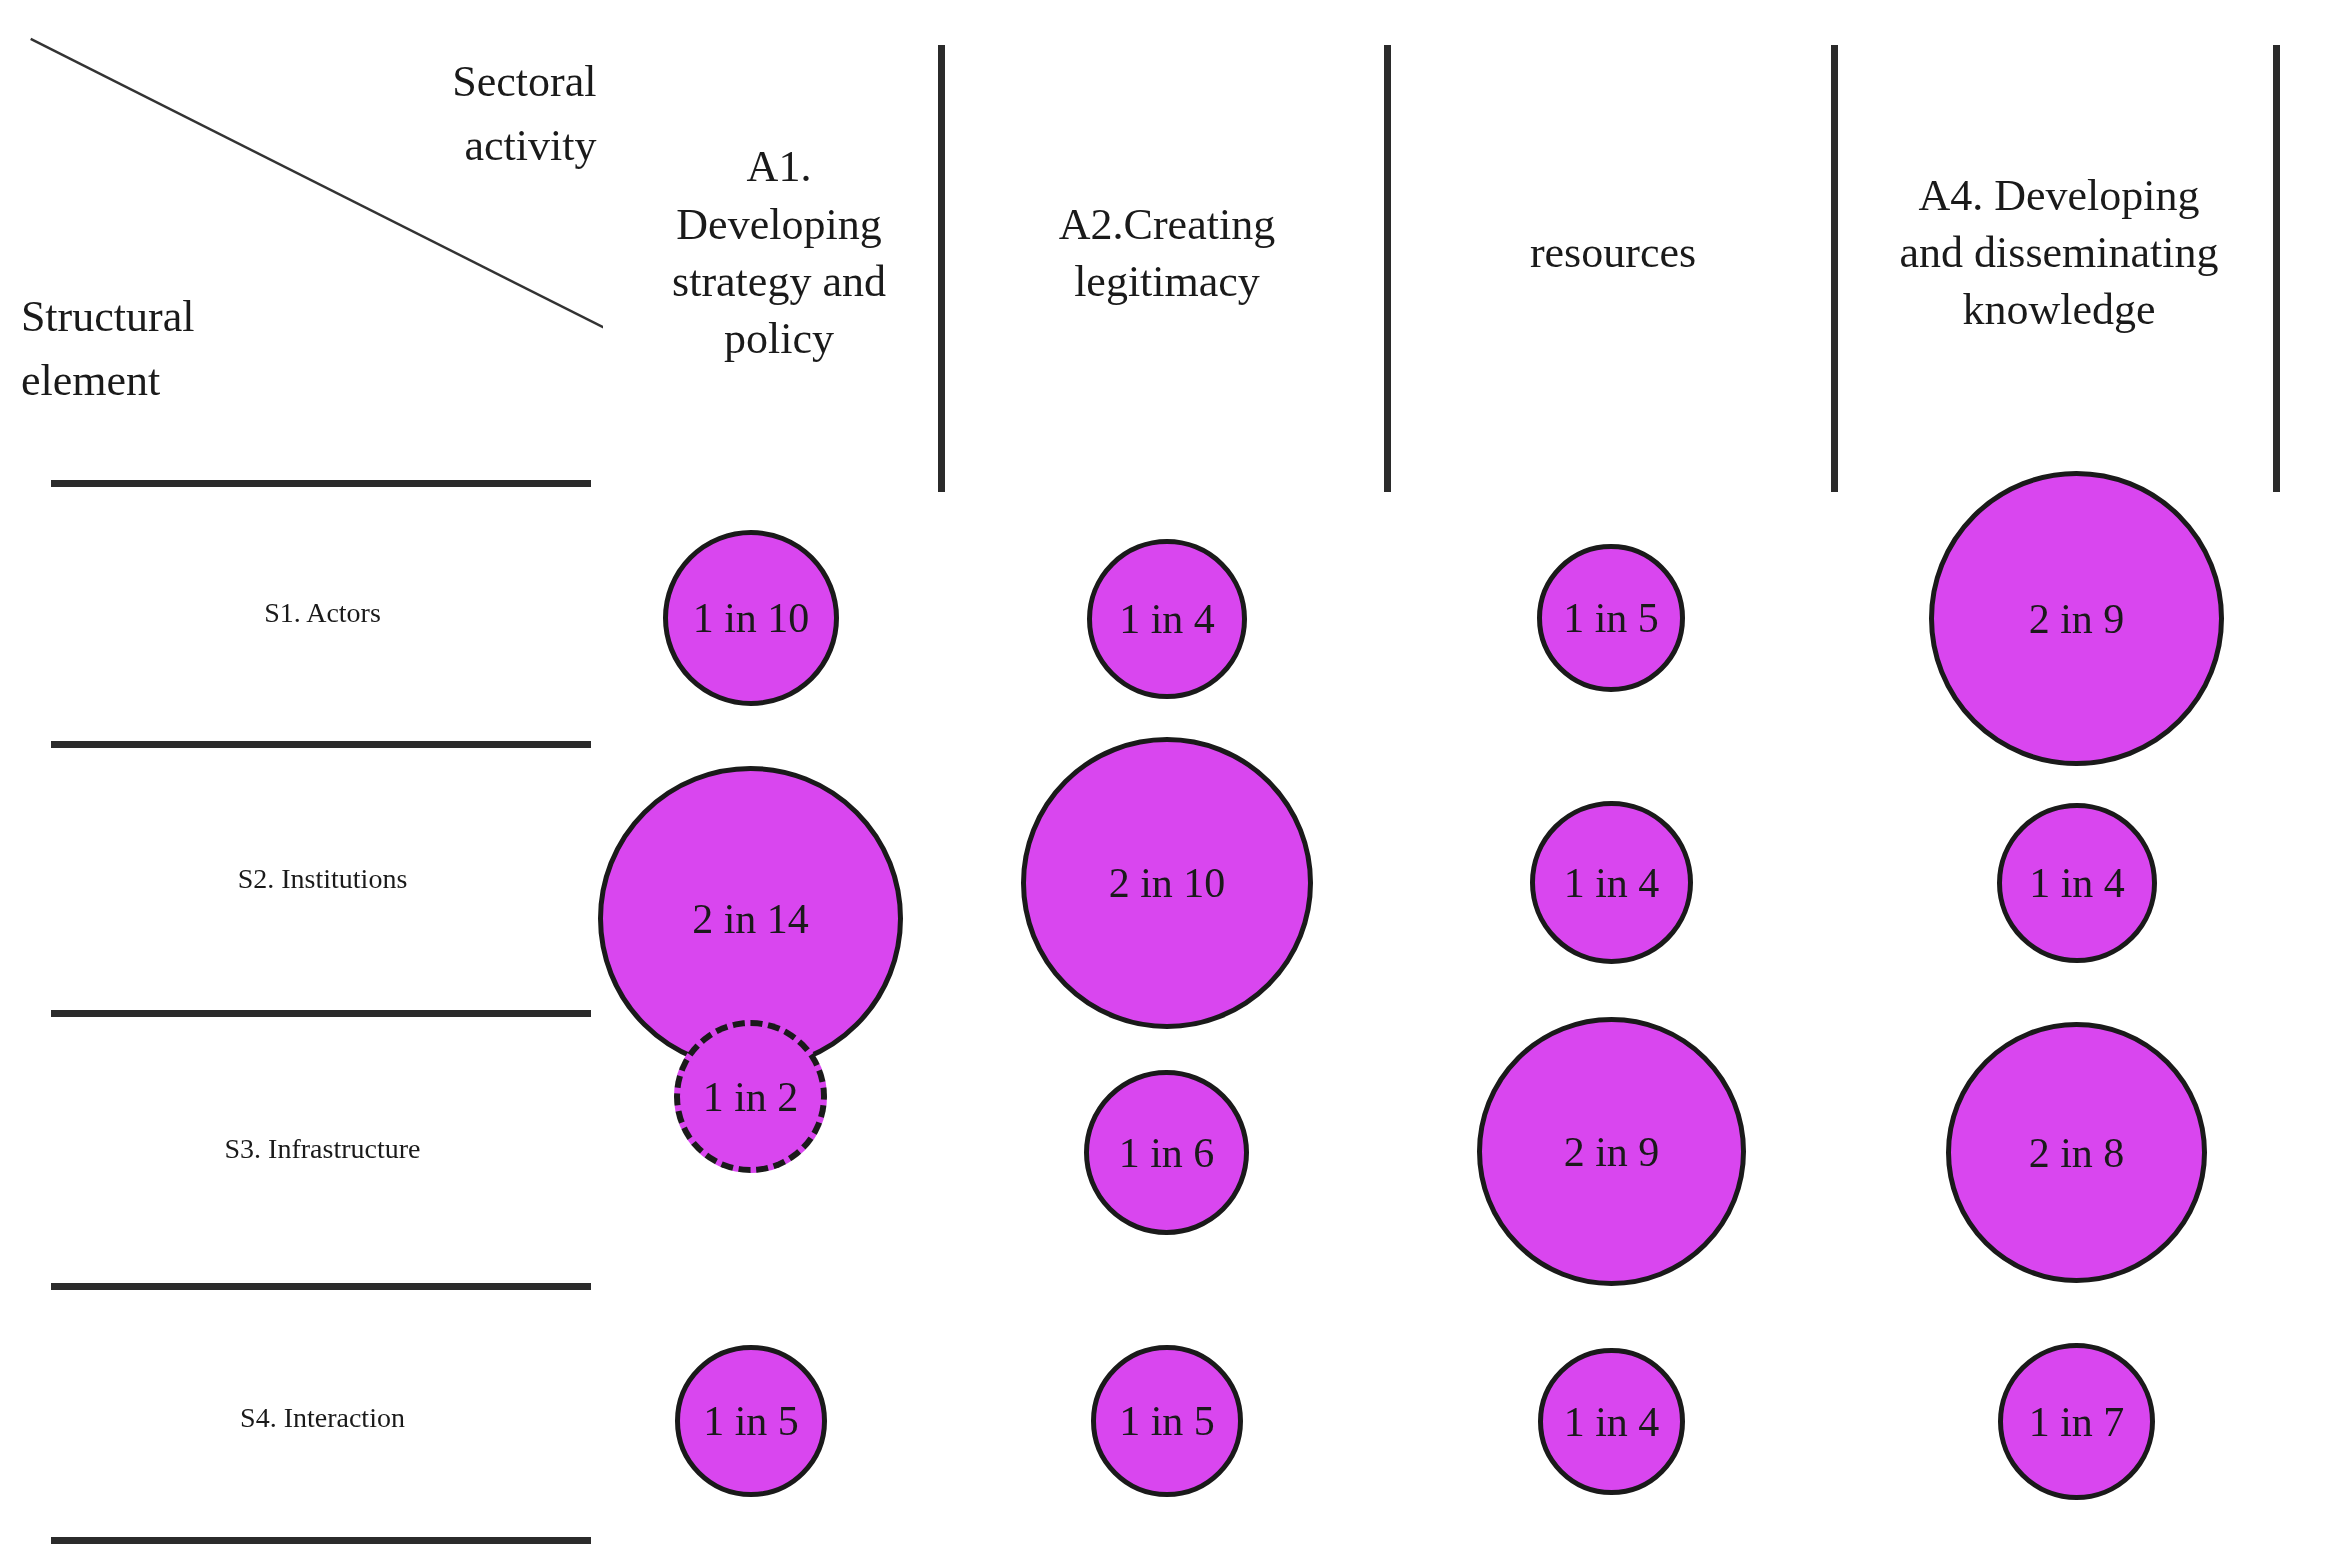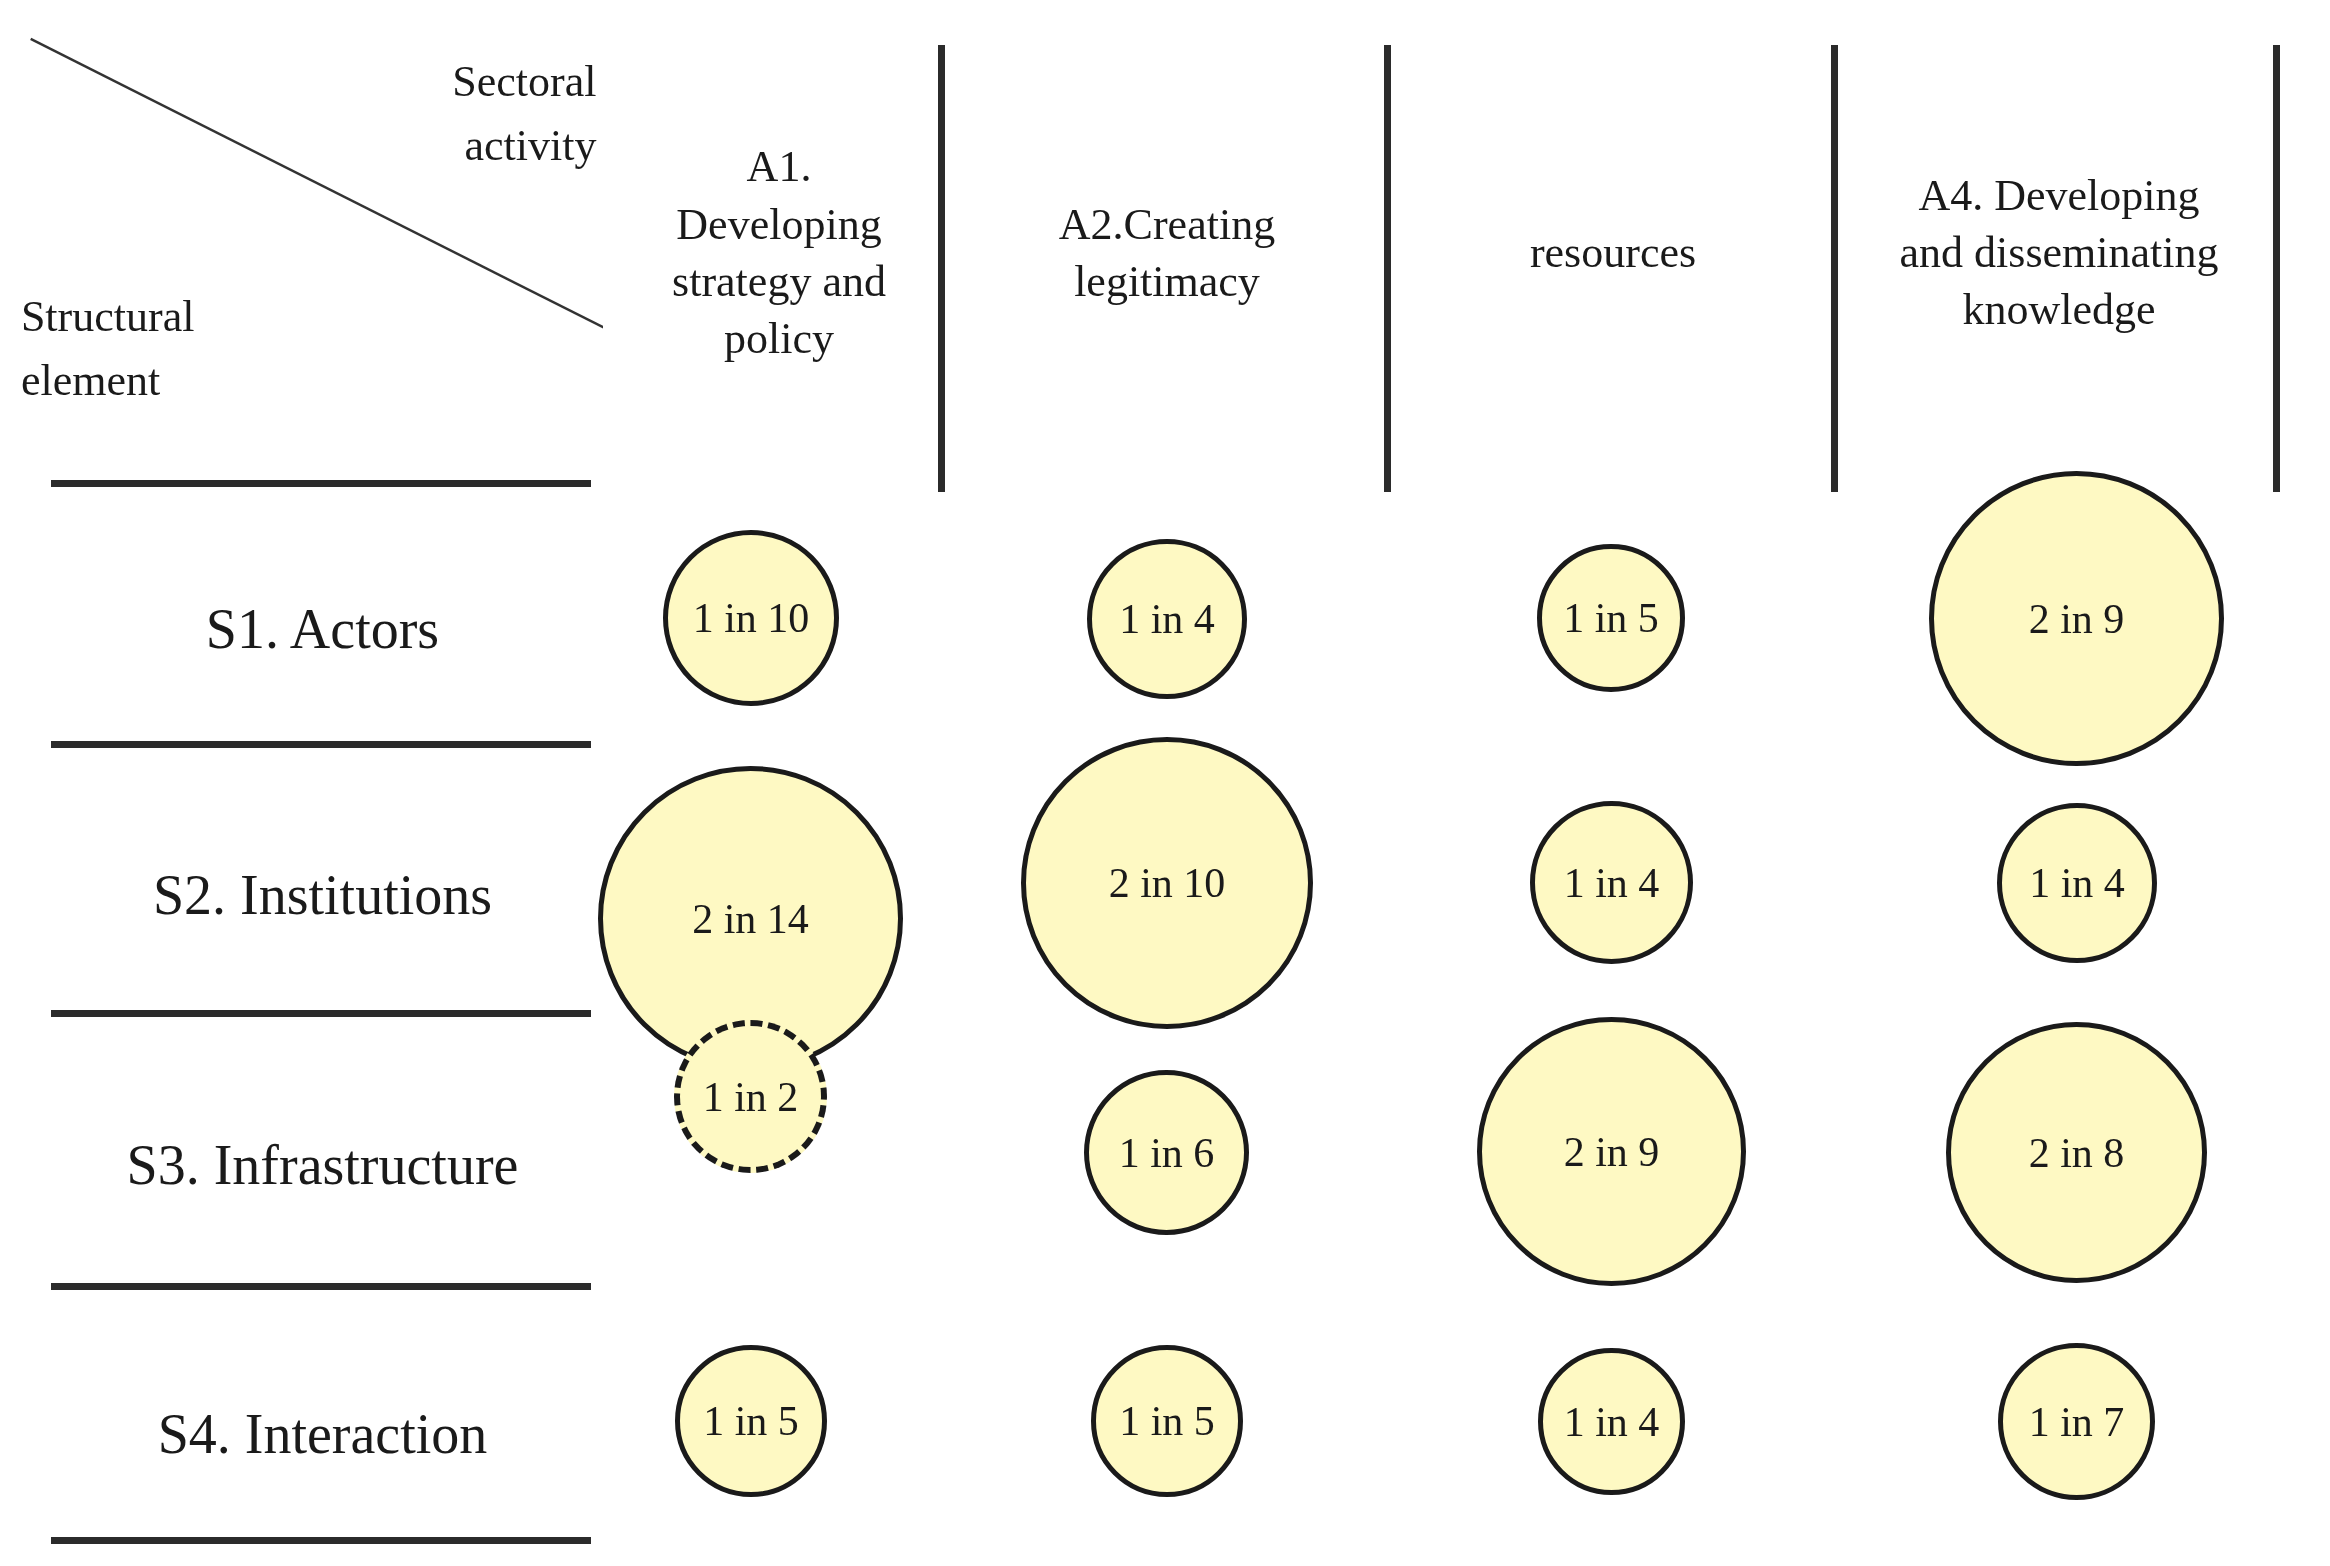--- a/index.html
+++ b/index.html
@@ -86,30 +86,30 @@
     height: 7.3px;
     background: #2b2b2b;
   }
 
   
   .row-label {
     position: absolute;
     left: 33px;
     width: 579px;
     text-align: center;
-    font-size: 56px;
+    font-size: 28px;
   }
 
   
   .bubble {
     position: absolute;
     box-sizing: border-box;
     border: 5.7px solid #1a1a1a;
     border-radius: 50%;
-    background: #fef9c3;
+    background: #d946ef;
     display: flex;
     align-items: center;
     justify-content: center;
     font-size: 42px;
     white-space: nowrap;
     color: #1a1a1a;
   }
   .bubble.dashed {
     border-style: dashed;
     border-width: 6.5px;

